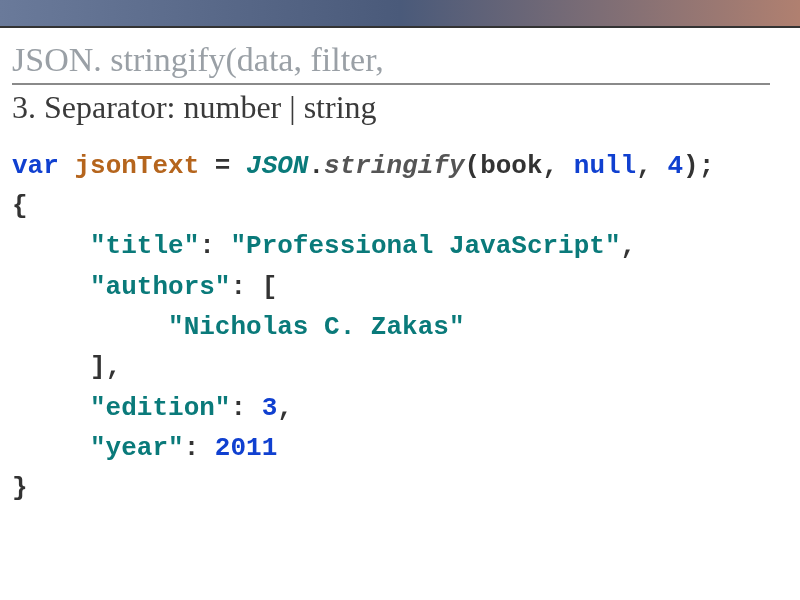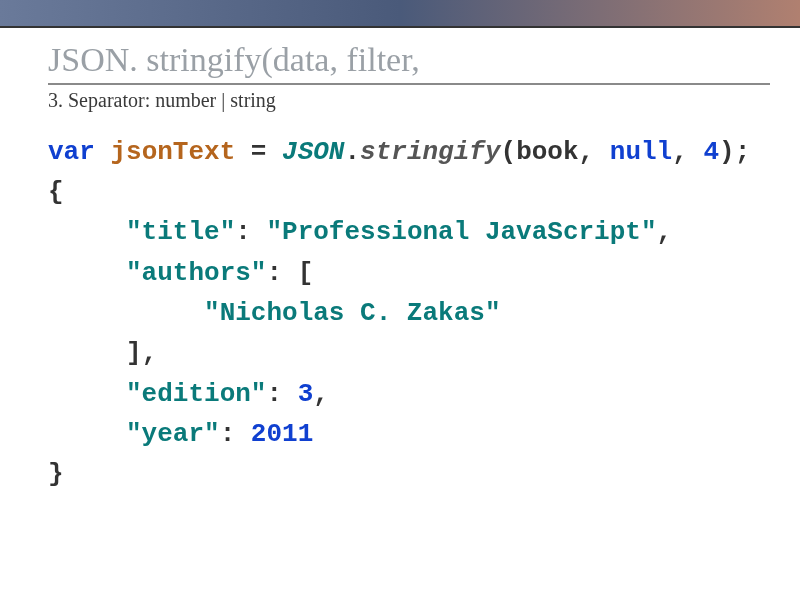--- a/index.html
+++ b/index.html
@@ -10,36 +10,36 @@
     width: 800px;
     height: 600px;
     overflow: hidden;
   }
   .topbar {
     height: 26px;
     background: linear-gradient(to right, #6a7a9a 0%, #4a5a7a 50%, #b08070 100%);
     border-bottom: 2px solid #333;
   }
   .content {
-    padding: 12px 30px 0 48px;
+    padding: 12px 30px 0 12px;
   }
   .title {
     font-size: 34px;
     color: #9aa0a6;
     line-height: 1.2;
     margin: 0 0 2px 0;
     font-weight: normal;
   }
   .rule {
     height: 2px;
     background: #8a8a8a;
     margin: 2px 0 4px 0;
   }
   .subtitle {
-    font-size: 20px;
+    font-size: 32px;
     color: #3a3a3a;
     margin: 0 0 20px 0;
     font-weight: normal;
   }
   .code {
     font-family: 'Courier New', Courier, monospace;
     font-size: 26px;
     font-weight: bold;
     line-height: 1.55;
     white-space: pre;

